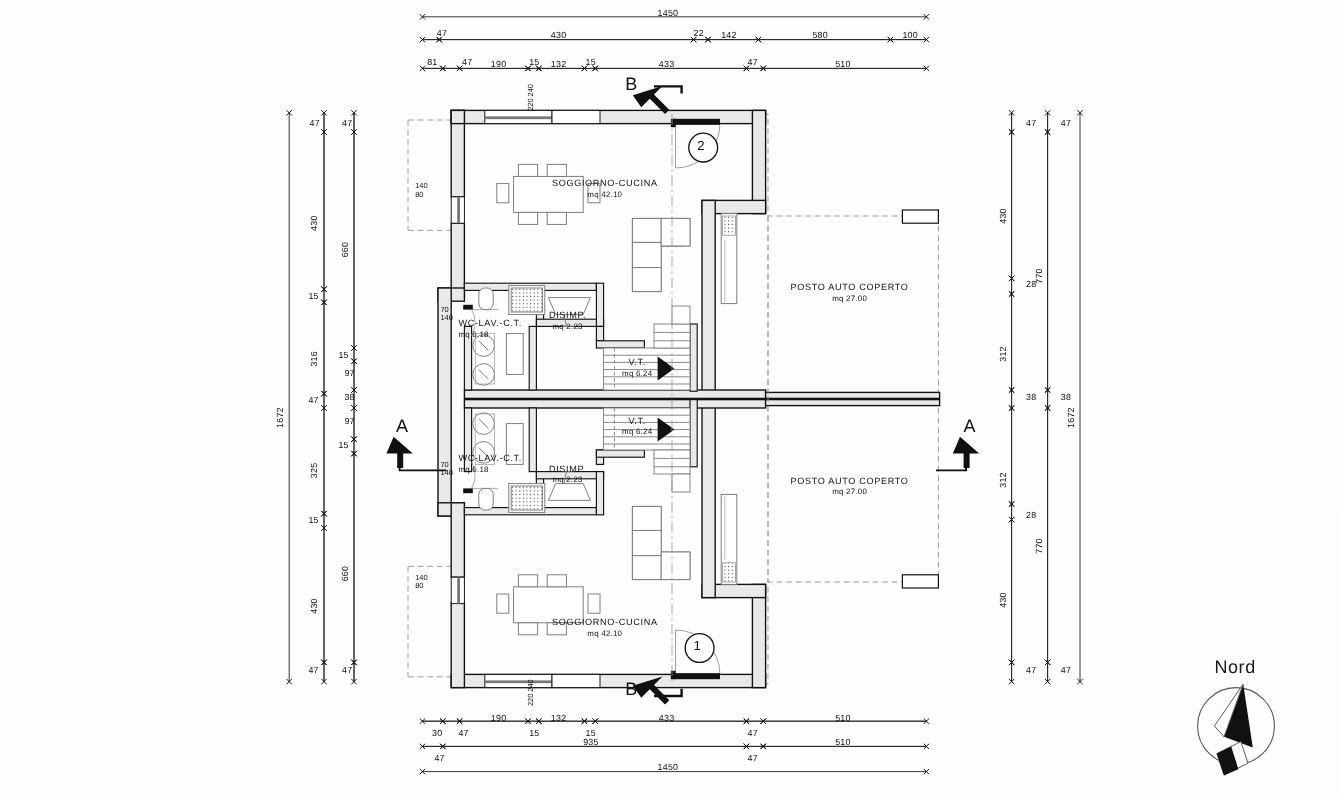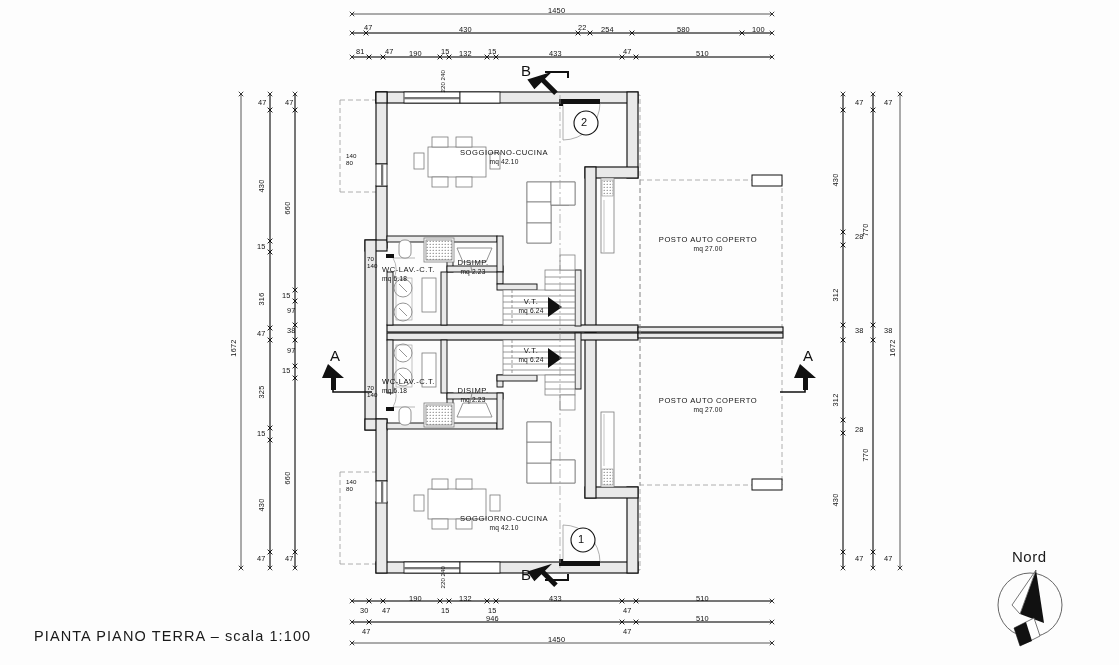--- a/index.html
+++ b/index.html
@@ -369,21 +369,20 @@
 
     <g>
       <circle cx="1030" cy="605" r="32" fill="none" stroke="#555" stroke-width="0.9"></circle>
       <path d="M1036,570 L1044,623 L1020,614 Z" fill="#111"></path>
       <path d="M1036,570 L1020,614 L1012,605 Z" fill="#ffffff" stroke="#555" stroke-width="0.8"></path>
       <path d="M1014,628 L1034,618 L1040,636 L1020,646 Z" fill="#ffffff" stroke="#555" stroke-width="0.8"></path>
       <path d="M1014,628 L1026,622 L1032,641 L1020,646 Z" fill="#111"></path>
     </g>
   </svg>
 
-  <div class="title">PIANTA PIANO TERRA  –  scala 1:100</div>
   <div class="nordlbl">Nord</div>
 
   <div class="roomlbl" style="left:444px;top:148px;width:120px">
     <span>SOGGIORNO-CUCINA</span><br>
     <span class="roomsub">mq  42.10</span>
   </div>
   <div class="roomlbl" style="left:444px;top:514px;width:120px">
     <span>SOGGIORNO-CUCINA</span><br>
     <span class="roomsub">mq  42.10</span>
   </div>
@@ -451,21 +450,21 @@
   <div class="winlbl" style="left:440px;top:566px;writing-mode:vertical-rl;transform:rotate(180deg);line-height:1.1">
     <span>220</span>
     <span style="padding-left:2px">240</span>
   </div>
 
   <div class="dimtxt" style="left:548px;top:6px">1450</div>
 
   <div class="dimtxt" style="left:364px;top:23px">47</div>
   <div class="dimtxt" style="left:459px;top:25px">430</div>
   <div class="dimtxt" style="left:578px;top:23px">22</div>
-  <div class="dimtxt" style="left:601px;top:25px">254</div>
+  <div class="dimtxt" style="left:601px;top:25px">142</div>
   <div class="dimtxt" style="left:677px;top:25px">580</div>
   <div class="dimtxt" style="left:752px;top:25px">100</div>
 
   <div class="dimtxt" style="left:356px;top:47px">81</div>
   <div class="dimtxt" style="left:385px;top:47px">47</div>
   <div class="dimtxt" style="left:409px;top:49px">190</div>
   <div class="dimtxt" style="left:441px;top:47px">15</div>
   <div class="dimtxt" style="left:459px;top:49px">132</div>
   <div class="dimtxt" style="left:488px;top:47px">15</div>
   <div class="dimtxt" style="left:549px;top:49px">433</div>
@@ -475,21 +474,21 @@
   <div class="dimtxt" style="left:409px;top:594px">190</div>
   <div class="dimtxt" style="left:441px;top:606px">15</div>
   <div class="dimtxt" style="left:459px;top:594px">132</div>
   <div class="dimtxt" style="left:488px;top:606px">15</div>
   <div class="dimtxt" style="left:549px;top:594px">433</div>
   <div class="dimtxt" style="left:623px;top:606px">47</div>
   <div class="dimtxt" style="left:696px;top:594px">510</div>
   <div class="dimtxt" style="left:360px;top:606px">30</div>
   <div class="dimtxt" style="left:382px;top:606px">47</div>
 
-  <div class="dimtxt" style="left:486px;top:614px">946</div>
+  <div class="dimtxt" style="left:486px;top:614px">935</div>
   <div class="dimtxt" style="left:623px;top:627px">47</div>
   <div class="dimtxt" style="left:696px;top:614px">510</div>
   <div class="dimtxt" style="left:362px;top:627px">47</div>
 
   <div class="dimtxt" style="left:548px;top:635px">1450</div>
 
   <div class="dimtxt v" style="left:238px;top:348px;transform:rotate(-90deg) translate(-50%,-100%)">1672</div>
 
   <div class="dimtxt" style="left:258px;top:98px">47</div>
   <div class="dimtxt v" style="left:266px;top:186px;transform:rotate(-90deg) translate(-50%,-100%)">430</div>

